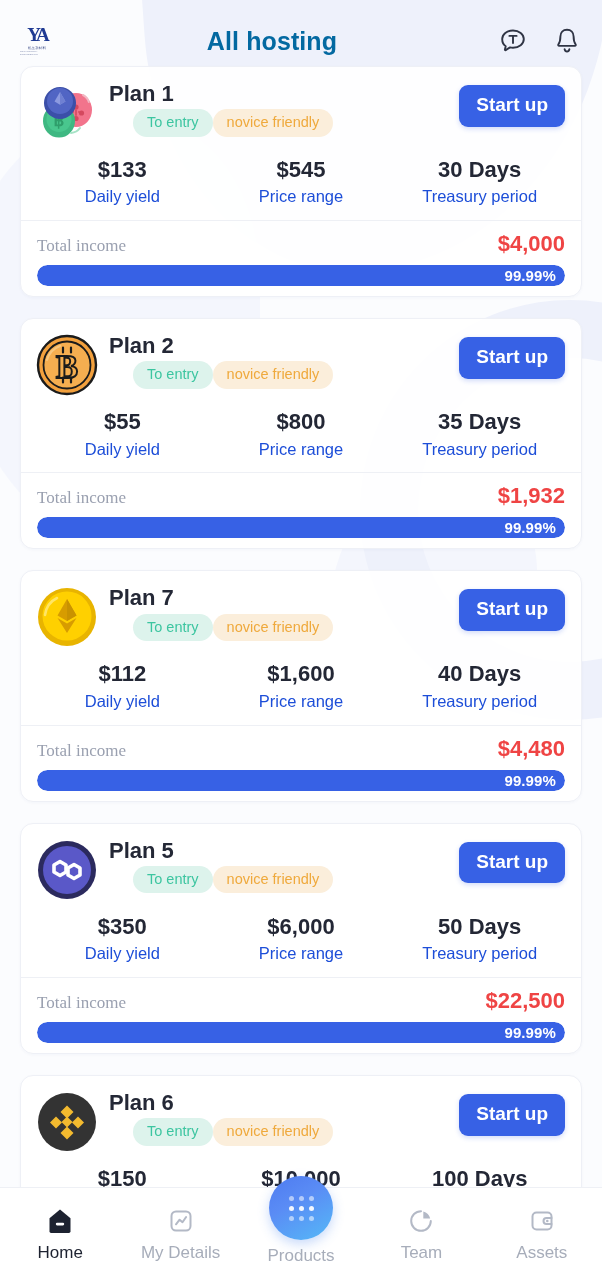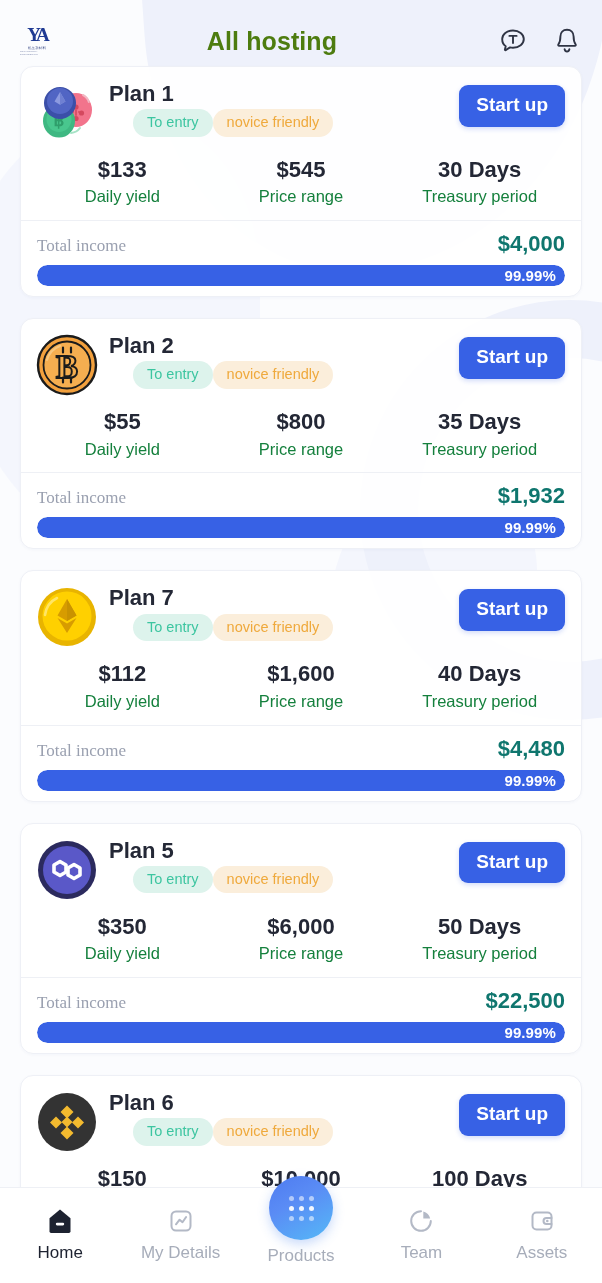--- a/index.html
+++ b/index.html
@@ -40,21 +40,21 @@
     padding:16px 18px 0 20px;
   }
   .logo { width:34px; height:34px; display:flex; flex-direction:column;
           align-items:center; justify-content:center; flex:0 0 auto; }
   .logo-mark { font-size:19px; font-weight:700; color:#1f3a93;
                letter-spacing:-3px; line-height:1; font-family:"Liberation Serif", serif; }
   .logo-sub { font-size:3.4px; color:#3a4a87; letter-spacing:.2px; margin-top:1.5px; line-height:1.3; }
   .logo-sub2 { font-size:2.4px; color:#8a94b5; letter-spacing:.1px; line-height:1.3; }
   .header-title {
     flex:1; text-align:center; font-size:25px; font-weight:700;
-    color:#4d7c0f; letter-spacing:.1px; margin-left:-6px;
+    color:#0369a1; letter-spacing:.1px; margin-left:-6px;
   }
   .header-icons { display:flex; align-items:center; gap:20px; flex:0 0 auto; }
   .hicon { width:34px; height:34px; display:flex; align-items:center; justify-content:center; }
 
   
   .plan-list { position:relative; z-index:2; padding:0 20px; display:flex; flex-direction:column; gap:21px; }
   .plan-card {
     background:rgba(255,255,255,.92);
     border:1px solid #eef0f6;
     border-radius:13px;
@@ -76,27 +76,27 @@
     font-size:19px; font-weight:700;
     border:none; border-radius:9px;
     padding:10px 17px 11px;
     cursor:pointer; line-height:1.1;
     box-shadow:0 2px 5px rgba(55,97,229,.22);
   }
 
   .stats { display:flex; margin-top:12px; padding:0 12px; }
   .stat { flex:1; text-align:center; }
   .stat-val { font-size:22px; font-weight:700; color:#232735; line-height:1.2; }
-  .stat-lbl { font-size:16.5px; color:#15803d; margin-top:4px; line-height:1.2; }
+  .stat-lbl { font-size:16.5px; color:#1d4ed8; margin-top:4px; line-height:1.2; }
 
   .divider { height:1px; background:#eef0f5; margin:13px 0 0; }
 
   .income-row { display:flex; align-items:baseline; justify-content:space-between; padding:10px 16px 0 16px; }
   .income-lbl { font-size:17px; color:#9aa0b0;font-family:Liberation Serif, serif; }
-  .income-val { font-size:22px; font-weight:700; color:#0f766e; }
+  .income-val { font-size:22px; font-weight:700; color:#ef4444; }
 
   .bar-wrap { padding:0 16px; margin-top:8px; }
   .bar {
     position:relative; height:21px; border-radius:11px;
     background:#e8ecf6; overflow:hidden;
   }
   .bar-fill {
     position:absolute; left:0; top:0; bottom:0;
     background:#3761e5; border-radius:11px;
     display:flex; align-items:center; justify-content:flex-end;

